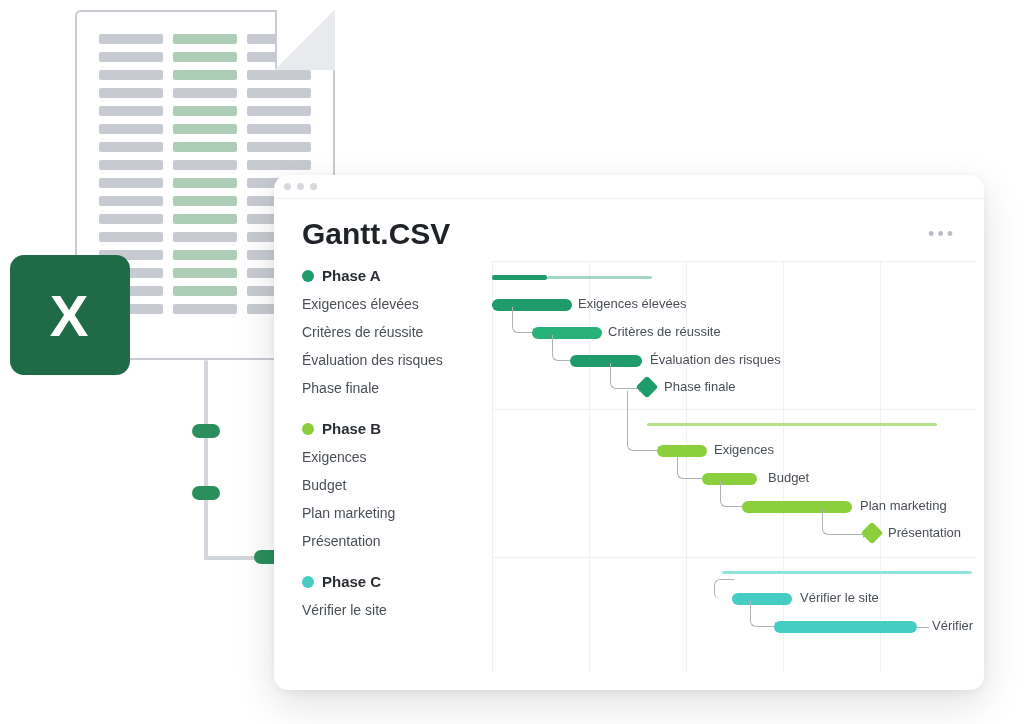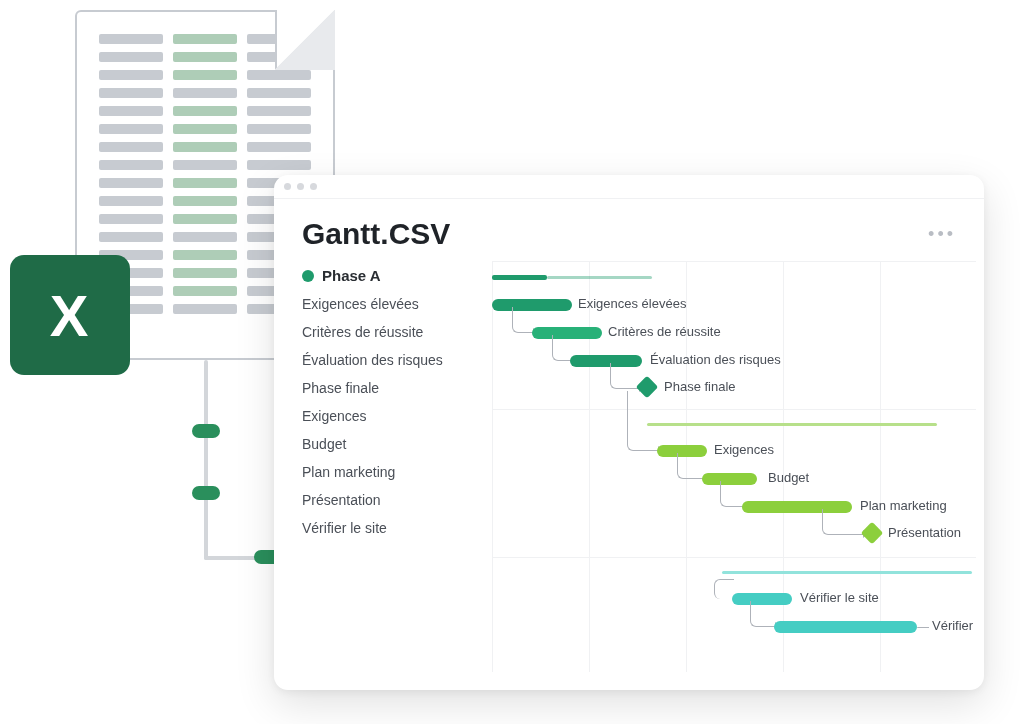--- a/index.html
+++ b/index.html
@@ -240,25 +240,33 @@
 
       <div class="phase-header first">
         <span class="bullet" style="background: rgb(31, 155, 108);"></span>
         <span>Phase A</span>
       </div>
       <div class="task-line">Exigences élevées</div>
       <div class="task-line">Critères de réussite</div>
       <div class="task-line">Évaluation des risques</div>
       <div class="task-line">Phase finale</div>
 
+      <div class="phase-header">
+        <span class="bullet" style="background: rgb(140, 207, 60);"></span>
+        <span>Phase B</span>
+      </div>
       <div class="task-line">Exigences</div>
       <div class="task-line">Budget</div>
       <div class="task-line">Plan marketing</div>
       <div class="task-line">Présentation</div>
 
+      <div class="phase-header">
+        <span class="bullet" style="background: rgb(69, 205, 195);"></span>
+        <span>Phase C</span>
+      </div>
       <div class="task-line">Vérifier le site</div>
     </div>
 
     <div class="chart-col">
       <div class="grid"></div>
 
       <div class="summary thick c-green-d" style="top:14px;left:0;width:55px;"></div>
       <div class="summary c-green-d" style="top:15px;left:55px;width:105px;opacity:.4"></div>
 
       <div class="bar c-green-d" style="top:38px;left:0;width:80px;"></div>

